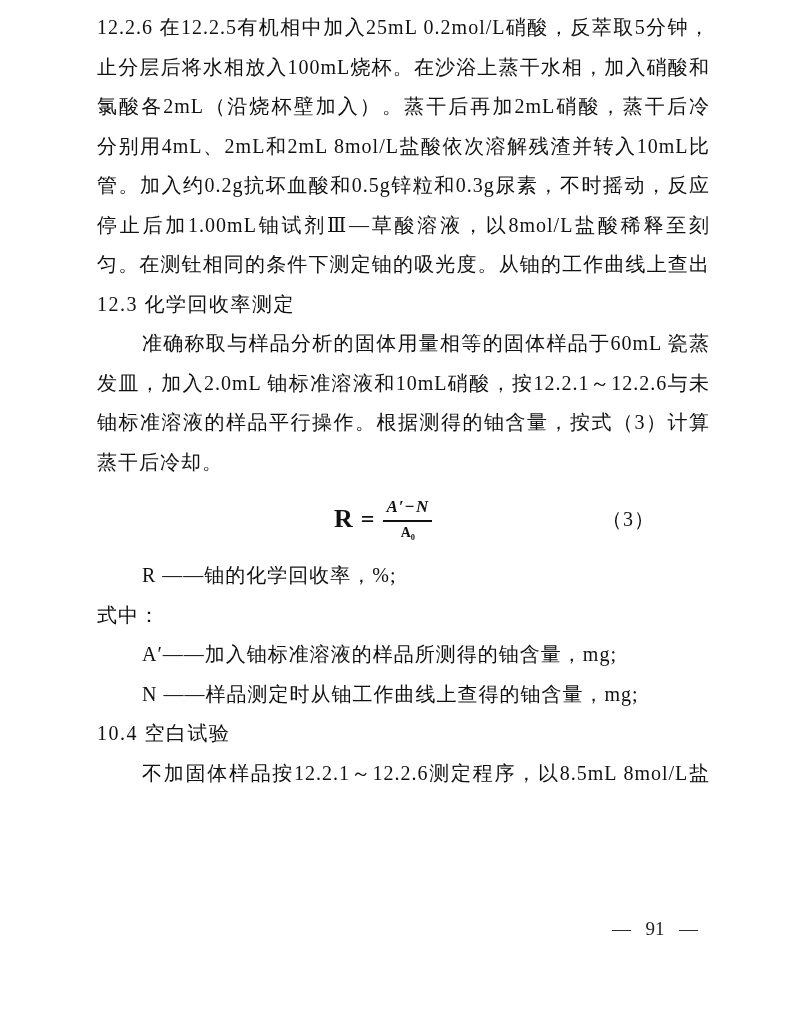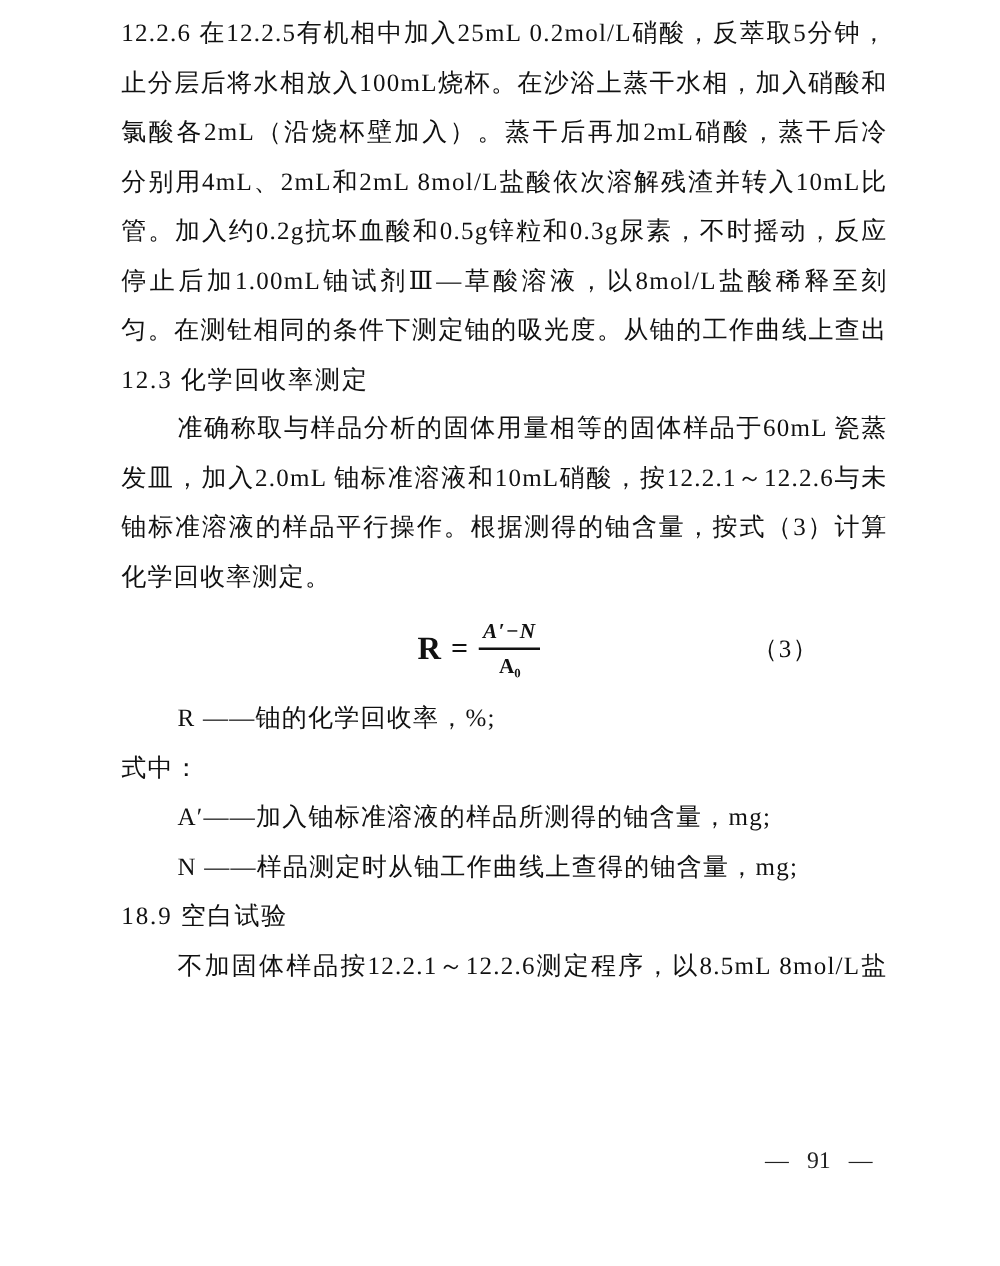--- a/index.html
+++ b/index.html
@@ -53,21 +53,21 @@
   .frac .num {
     display: block;
     font-size: 17px;
     padding: 0 3px 3px 3px;
     border-bottom: 2px solid #111111;
     letter-spacing: 1px;
     font-style: italic;
   }
   .frac .den {
     display: block;
-    font-size: 17px;
+    font-size: 14px;
     padding-top: 3px;
   }
   .eq-number {
     position: absolute;
     right: 55px;
     top: 50%;
     transform: translateY(-50%);
     font-size: 20px;
     letter-spacing: 1px;
   }
@@ -95,40 +95,40 @@
     <div class="line justify">分别用4mL、2mL和2mL 8mol/L盐酸依次溶解残渣并转入10mL比色</div>
     <div class="line justify">管。加入约0.2g抗坏血酸和0.5g锌粒和0.3g尿素，不时摇动，反应完全</div>
     <div class="line justify">停止后加1.00mL铀试剂Ⅲ—草酸溶液，以8mol/L盐酸稀释至刻度，摇</div>
     <div class="line justify">匀。在测钍相同的条件下测定铀的吸光度。从铀的工作曲线上查出相</div>
 
     <div class="line heading">12.3 化学回收率测定</div>
 
     <div class="line justify indent">准确称取与样品分析的固体用量相等的固体样品于60mL 瓷蒸</div>
     <div class="line justify">发皿，加入2.0mL 铀标准溶液和10mL硝酸，按12.2.1～12.2.6与未加</div>
     <div class="line justify">铀标准溶液的样品平行操作。根据测得的铀含量，按式（3）计算铀</div>
-    <div class="line">化学回收率测定。</div>
+    <div class="line">蒸干后冷却。</div>
 
     <div class="formula-row">
       <div class="formula">
         <span class="f-lhs">R</span>
         <span class="f-eq">=</span>
         <span class="frac">
           <span class="num">A′−N</span>
           <span class="den">A₀</span>
         </span>
       </div>
       <div class="eq-number">（3）</div>
     </div>
 
     <div class="line hang">R ——铀的化学回收率，%;</div>
     <div class="line">式中：</div>
     <div class="line hang">A′——加入铀标准溶液的样品所测得的铀含量，mg;</div>
     <div class="line hang">N ——样品测定时从铀工作曲线上查得的铀含量，mg;</div>
 
-    <div class="line heading">18.9 空白试验</div>
+    <div class="line heading">10.4 空白试验</div>
     <div class="line justify indent">不加固体样品按12.2.1～12.2.6测定程序，以8.5mL 8mol/L盐酸在</div>
 
   </div>
 
   <div class="footer">
     <span>—</span>
     <span>91</span>
     <span>—</span>
   </div>
 </div>

